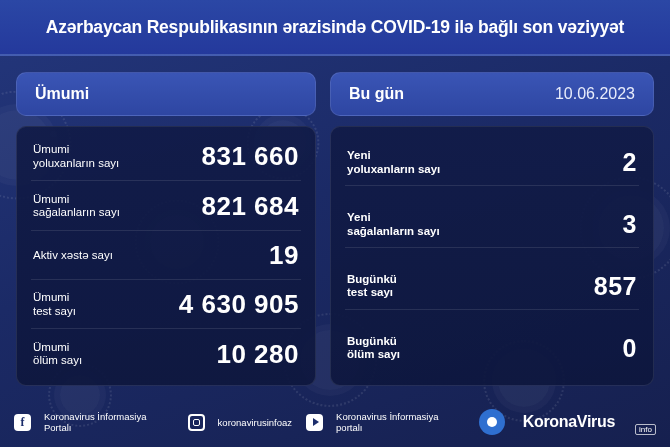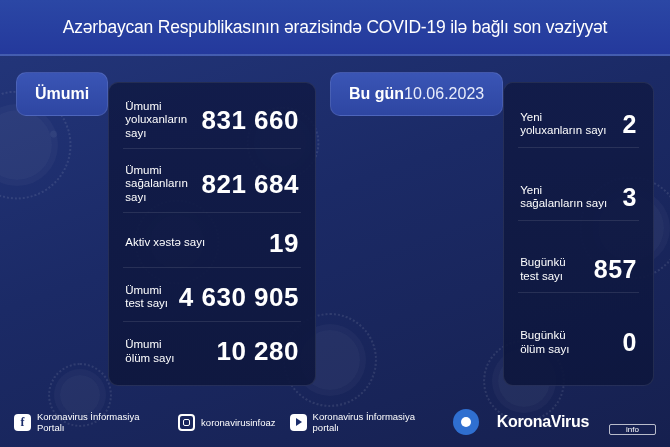--- a/index.html
+++ b/index.html
@@ -49,34 +49,34 @@
     height: 56px;
     background: linear-gradient(180deg,#2b47a5 0%, #24399c 100%);
     display: flex;
     align-items: center;
     justify-content: center;
     border-bottom: 2px solid rgba(255,255,255,0.12);
   }
   .header h1 {
     color: #ffffff;
     font-size: 17.5px;
-    font-weight: normal;
+    font-weight: bold;
     letter-spacing: -0.2px;
     text-align: left;
     padding: 0 10px;
   }
 
   .columns {
     position: relative;
     display: flex;
     gap: 14px;
     padding: 16px 16px 0 16px;
     height: 330px;
   }
-  .col { flex: 1; display: flex; flex-direction: row; }
+  .col { flex: 1; display: flex; flex-direction: column; }
   .col-left { flex: 0 0 300px; }
   .col-right { flex: 1; }
 
   .panel-title {
     background: linear-gradient(180deg,#3a55b5 0%, #2e46a2 100%);
     border-radius: 10px;
     height: 44px;
     display: flex;
     align-items: center;
     padding: 0 18px;
@@ -119,36 +119,36 @@
     font-weight: normal;
     max-width: 130px;
   }
   .row .value {
     color: #ffffff;
     font-size: 26px;
     font-weight: bold;
     letter-spacing: 0.5px;
     white-space: nowrap;
   }
-  .col-right .row .label { max-width: 120px; }
+  .col-right .row .label { max-width: 120px; font-weight: bold; }
   .col-right .row .value { font-size: 25px; }
 
   
   .footer {
     position: relative;
     height: 50px;
     margin-top: 11px;
     display: flex;
     align-items: center;
     padding: 0 14px;
     gap: 14px;
   }
   .socials { display: flex; align-items: center; gap: 14px; flex: 1; }
   .social { display: flex; align-items: center; gap: 6px; }
-  .social .txt { color: #fff; font-size: 9.5px; }
+  .social .txt { color: #fff; font-size: 9.5px; margin-left: 7px; }
   .ico {
     width: 17px; height: 17px;
     border-radius: 4px;
     display: inline-flex;
     align-items: center; justify-content: center;
     flex: 0 0 auto;
   }
   .ico.fb { background: #ffffff; color: #1b2d6b; font-weight: bold; font-size: 12px; font-family: "Liberation Serif", serif; }
   .ico.ig { background: transparent; border: 2px solid #ffffff; }
   .ico.ig i { display:block; width:7px; height:7px; border:1.6px solid #fff; border-radius:2px; }
@@ -168,21 +168,21 @@
     position: relative;
   }
   .brand .sun::after {
     content:"";
     width: 10px; height: 10px; border-radius: 50%;
     background: #fff;
   }
   .brand .name { color: #fff; font-size: 16px; font-weight: bold; letter-spacing: -0.3px; }
   .brand .info {
     color: #fff; font-size: 8px; border: 1px solid rgba(255,255,255,0.7);
-    padding: 0 16px; border-radius: 2px; margin-left: 2px; align-self: flex-end;
+    padding: 0 3px; border-radius: 2px; margin-left: 2px; align-self: flex-end;
   }
 </style>
 </head>
 <body>
 
 <div class="poster">
   <div class="virus v1"></div>
   <div class="virus v2"></div>
   <div class="virus v3"></div>
   <div class="virus v4"></div>

